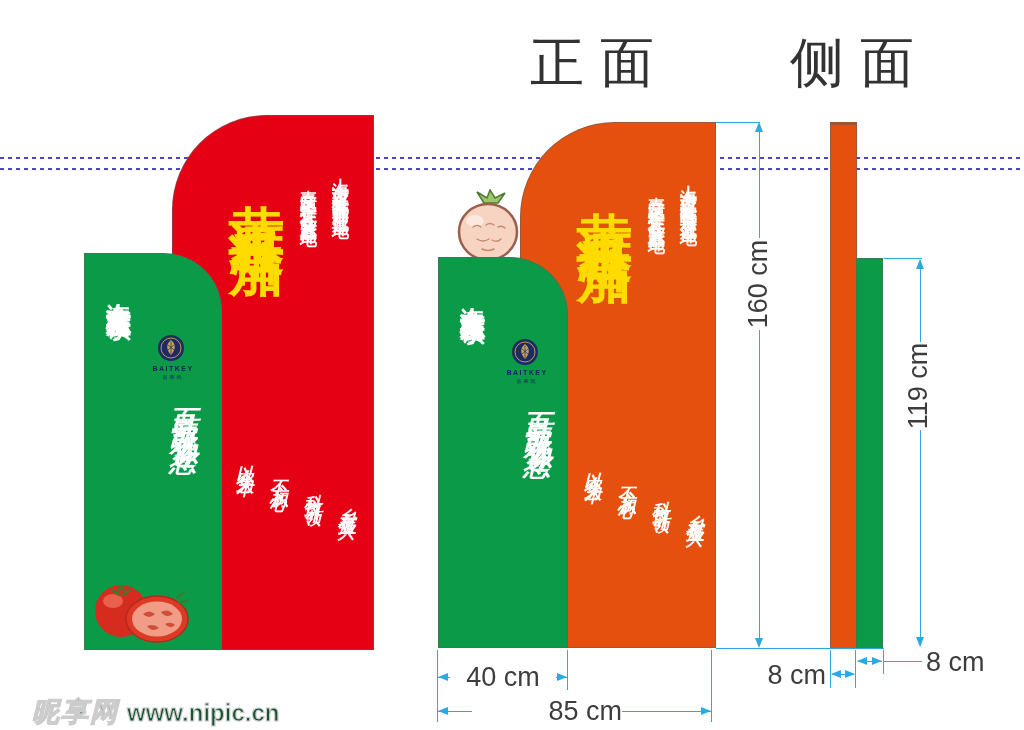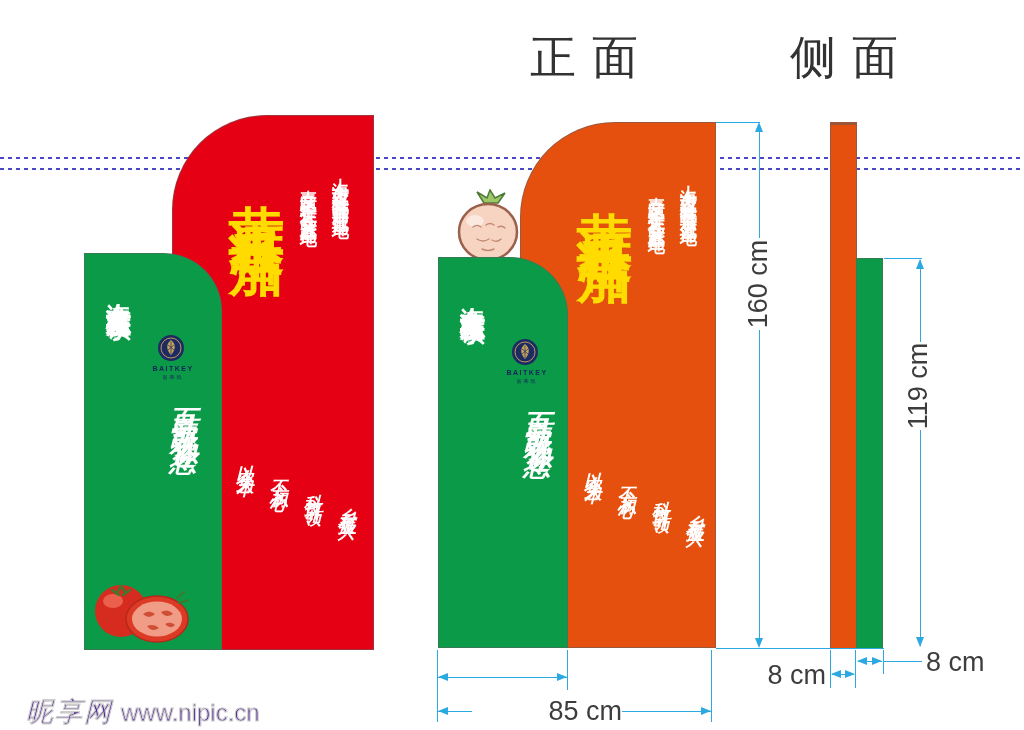--- a/index.html
+++ b/index.html
@@ -7,21 +7,21 @@
           font-family:"Liberation Sans",sans-serif;}
 
   
   .guide{position:absolute;left:0;width:1024px;height:2px;
          background:repeating-linear-gradient(to right,#4848C4 0 4px,transparent 4px 8px);}
   .guide.g-top{top:157px;}
   .guide.g-bot{top:168px;}
 
   
   .view-title{position:absolute;font-family:"DejaVu Serif","Liberation Serif",serif;
-              font-size:46px;color:#323232;letter-spacing:16px;white-space:nowrap;}
+              font-size:54px;color:#323232;letter-spacing:16px;white-space:nowrap;}
   .vt-front{left:530px;top:27px;}
   .vt-side{left:790px;top:27px;}
 
   
   .panel{position:absolute;box-sizing:border-box;border:1px solid rgba(95,95,95,.55);}
   .red-panel{left:172px;top:115px;width:202px;height:535px;background:#E60014;border-radius:95px 0 0 0;}
   .orange-panel{left:520px;top:122px;width:196px;height:526px;background:#E5500F;border-radius:95px 0 0 0;}
   .green-panel{background:#0B9B48;border-radius:0 58px 0 0;}
   .green-left{left:84px;top:253px;width:138px;height:397px;}
   .green-mid{left:438px;top:257px;width:130px;height:391px;}
@@ -60,22 +60,22 @@
   .arr{position:absolute;width:0;height:0;border-style:solid;border-color:transparent;}
   .arr-up{border-width:0 4.5px 10px 4.5px;border-bottom-color:#2CA9E1;}
   .arr-down{border-width:10px 4.5px 0 4.5px;border-top-color:#2CA9E1;}
   .arr-left{border-width:4.5px 10px 4.5px 0;border-right-color:#2CA9E1;}
   .arr-right{border-width:4.5px 0 4.5px 10px;border-left-color:#2CA9E1;}
   .dim-label{position:absolute;font-size:27px;color:#3d3d3d;white-space:nowrap;line-height:32px;}
   .dim-label.mask{background:#ffffff;text-align:center;}
   .rot90{transform:rotate(-90deg);height:30px;line-height:30px;}
 
   
-  .wm-left{position:absolute;left:26px;top:694px;white-space:nowrap;color:#4c1d95;
-           -webkit-text-stroke:1.2px #cccccc;font-weight:normal;}
+  .wm-left{position:absolute;left:32px;top:694px;white-space:nowrap;color:#14532d;
+           -webkit-text-stroke:1.2px #cccccc;font-weight:bold;}
   .wm-site{font-size:27px;font-style:italic;letter-spacing:2px;}
   .wm-url{font-size:24px;margin-left:8px;}
   .wm-right{position:absolute;left:792px;top:703px;width:214px;height:15px;
             background:rgba(128,128,128,.55);color:#f2f2f2;font-size:11px;line-height:15px;
             text-align:center;white-space:nowrap;}
 </style>
 </head>
 <body>
 
 <div class="canvas">
@@ -163,20 +163,21 @@
   <div class="arr arr-down" style="left:916px;top:637px;"></div>
   <div class="dim-label mask rot90" style="left:874px;top:371px;width:88px;">119 cm</div>
 
   <div class="dline" style="left:716px;top:648px;width:168px;height:1px;"></div>
 
   <div class="dline" style="left:437px;top:650px;width:1px;height:72px;"></div>
   <div class="dline" style="left:567px;top:650px;width:1px;height:40px;"></div>
   <div class="dline" style="left:438px;top:677px;width:129px;height:1px;"></div>
   <div class="arr arr-left" style="left:438px;top:673px;"></div>
   <div class="arr arr-right" style="left:557px;top:673px;"></div>
+  <div class="dim-label mask" style="left:450px;top:661px;width:106px;">40 cm</div>
 
   <div class="dline" style="left:711px;top:650px;width:1px;height:72px;"></div>
   <div class="dline" style="left:438px;top:711px;width:273px;height:1px;"></div>
   <div class="arr arr-left" style="left:438px;top:707px;"></div>
   <div class="arr arr-right" style="left:701px;top:707px;"></div>
   <div class="dim-label mask" style="left:472px;top:695px;width:150px;text-align:right;">85 cm</div>
 
   <div class="dline" style="left:830px;top:650px;width:1px;height:38px;"></div>
   <div class="dline" style="left:855px;top:650px;width:1px;height:38px;"></div>
   <div class="dline" style="left:832px;top:674px;width:22px;height:1px;"></div>

